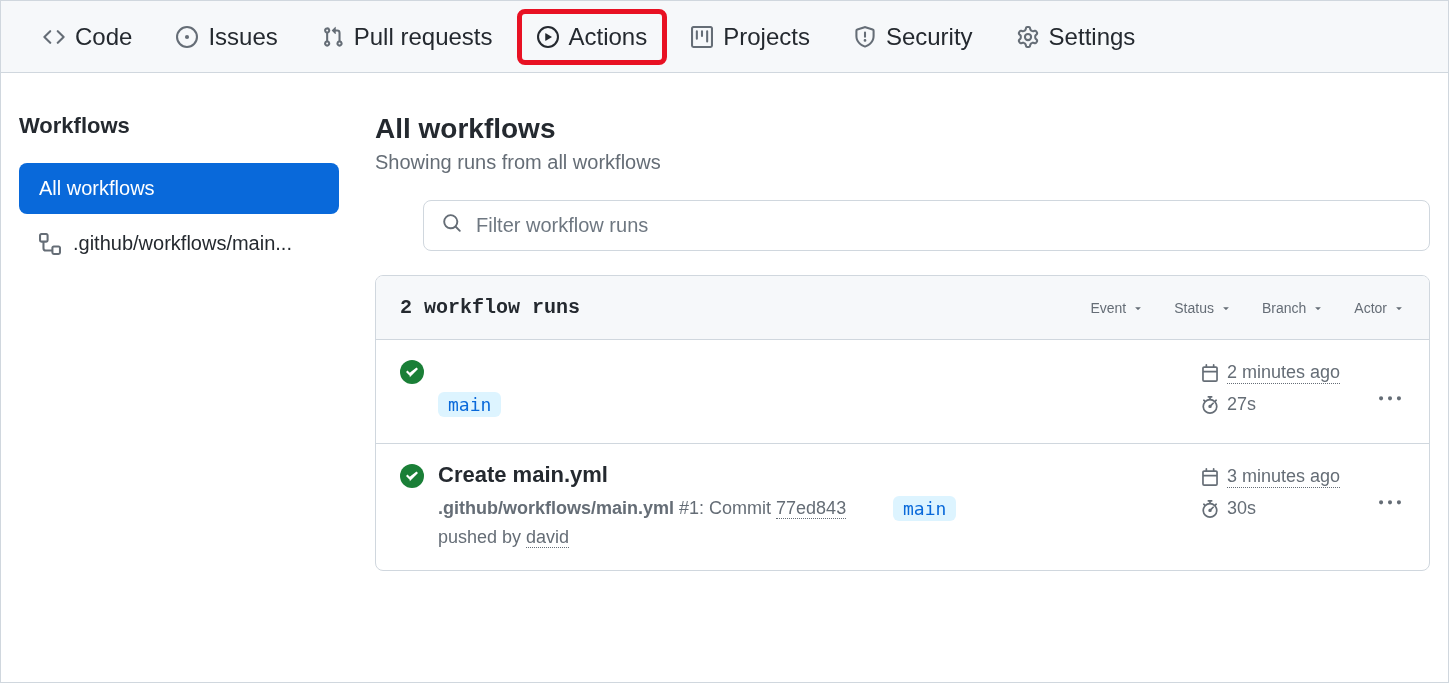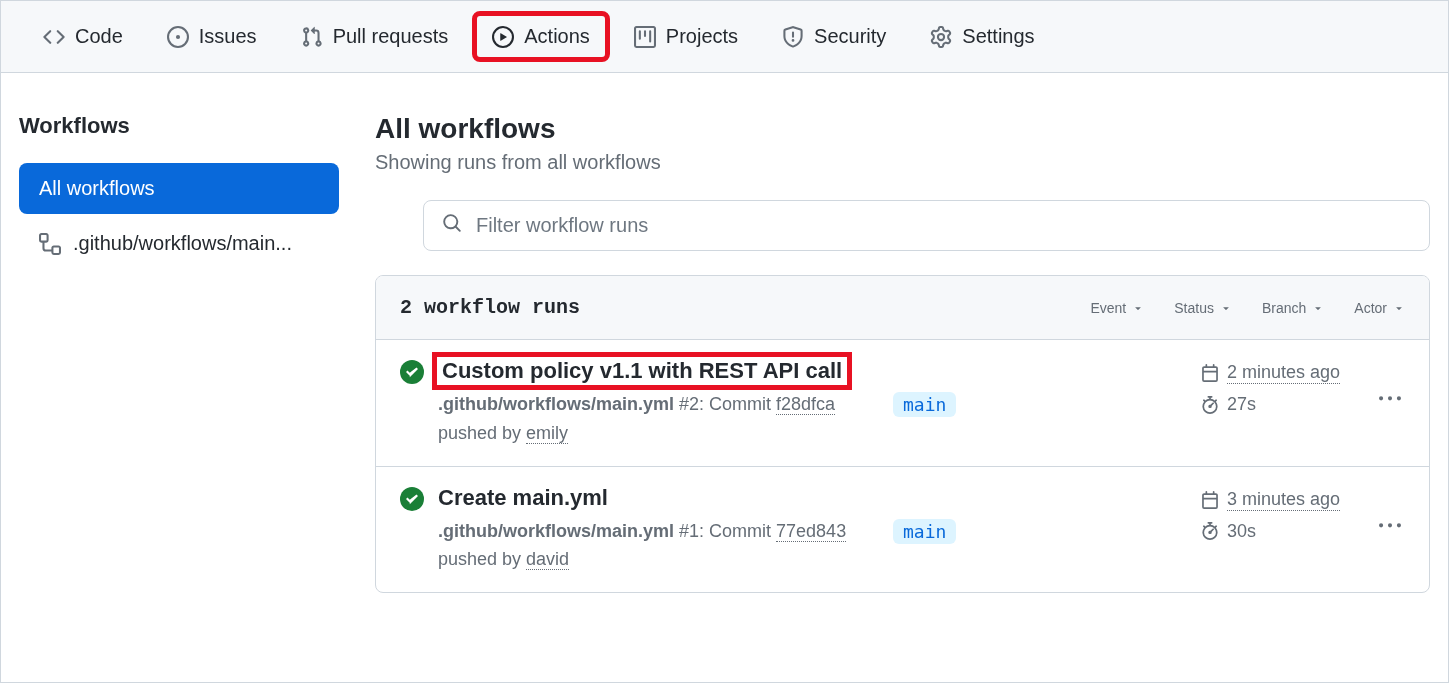--- a/index.html
+++ b/index.html
@@ -21,21 +21,21 @@
     padding: 0 24px;
     height: 72px;
     background: #f6f8fa;
     border-bottom: 1px solid #d0d7de;
   }
   .repo-nav a {
     display: inline-flex;
     align-items: center;
     gap: 10px;
     padding: 12px 18px;
-    font-size: 20px;
+    font-size: 24px;
     color: #24292f;
     text-decoration: none;
     border-radius: 6px;
   }
   .repo-nav a svg { fill: #656d76; }
   .repo-nav a.highlight {
     outline: 5px solid #e81123;
     outline-offset: -3px;
     font-weight: 400;
   }
@@ -314,26 +314,20 @@
         </div>
       </div>
       <div id="runs-list">
           <div class="run-row">
     <span class="status-icon">
       <svg width="24" height="24" viewBox="0 0 16 16">
                 <circle cx="8" cy="8" r="8" fill="#1a7f37"></circle>
                 <path d="M6.5 10.5 4 8l1-1 1.5 1.5L11 5l1 1-5.5 5.5Z" fill="#fff"></path>
               </svg>
     </span>
-    <div class="run-main">
-      <a class="run-title highlight">Custom policy v1.1 with REST API call</a>
-      <div class="run-desc">
-        <strong>.github/workflows/main.yml</strong> #2: Commit <span class="dotted">f28dfca</span> pushed by <span class="dotted">emily</span>
-      </div>
-    </div>
     <div class="run-branch">
       <span class="branch-label">main</span>
     </div>
     <div class="run-meta">
       <div class="meta-line">
                 <svg width="18" height="18" viewBox="0 0 16 16">
                   <path d="M4.75 0a.75.75 0 0 1 .75.75V2h5V.75a.75.75 0 0 1 1.5 0V2h1.25c.966 0 1.75.784 1.75 1.75v10.5A1.75 1.75 0 0 1 13.25 16H2.75A1.75 1.75 0 0 1 1 14.25V3.75C1 2.784 1.784 2 2.75 2H4V.75A.75.75 0 0 1 4.75 0ZM2.5 7.5v6.75c0 .138.112.25.25.25h10.5a.25.25 0 0 0 .25-.25V7.5Zm10.75-4H2.75a.25.25 0 0 0-.25.25V6h11V3.75a.25.25 0 0 0-.25-.25Z"></path>
                 </svg>
                 <span class="dotted-text">2 minutes ago</span>
               </div>

